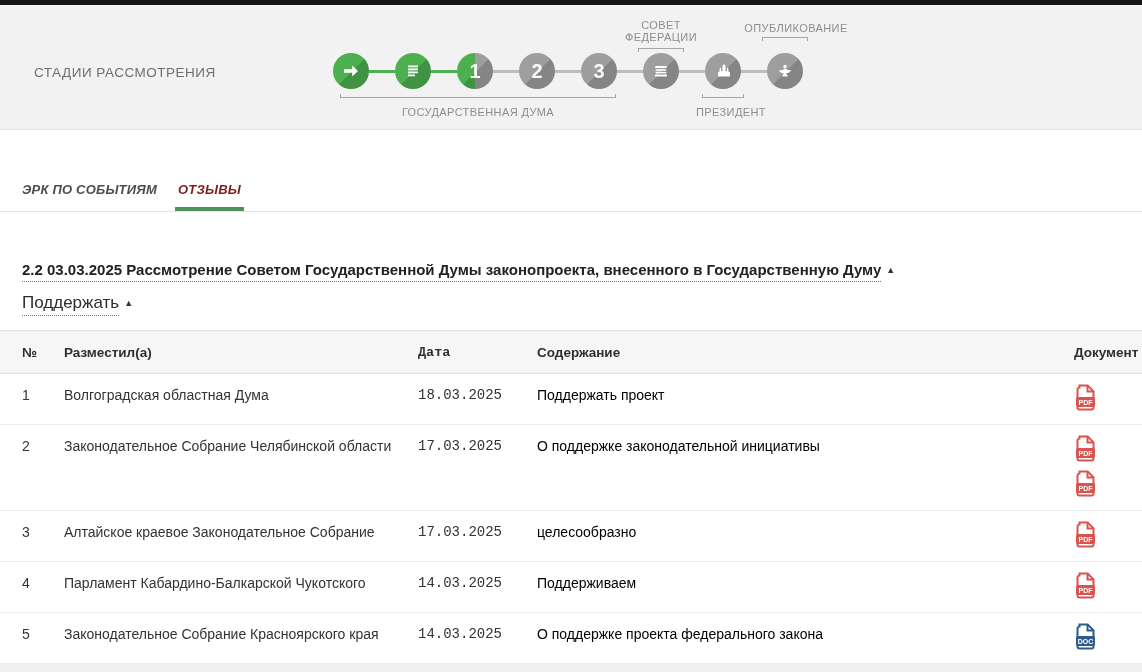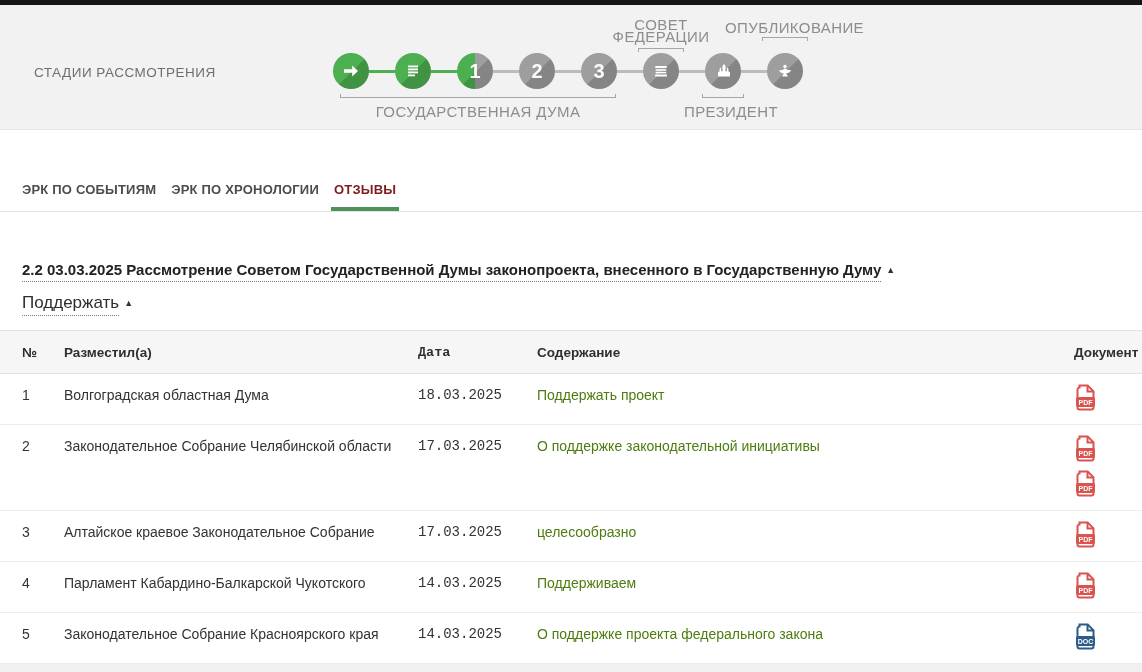--- a/index.html
+++ b/index.html
@@ -19,36 +19,36 @@
           display:flex; align-items:center; justify-content:center; flex:none; cursor:pointer; }
   .step::after { content:''; position:absolute; inset:0;
           background:linear-gradient(135deg, transparent 52%, rgba(0,0,0,.16) 52%); }
   .step.done { background:#4caf50; }
   .step.pending { background:#9e9e9e; }
   .step.half { background:linear-gradient(90deg,#4caf50 50%,#9e9e9e 50%); }
   .step span { position:relative; z-index:1; font-size:20px; font-weight:bold; color:#fafafa; }
   .step svg { position:relative; z-index:1; }
   .seg { width:26px; height:3px; background:#bcbcbc; flex:none; }
   .seg.g { background:#4caf50; }
-  .lbl { position:absolute; font-size:15px; line-height:12px; color:#8d8d8d;
+  .lbl { position:absolute; font-size:11px; line-height:12px; color:#8d8d8d;
          text-align:center; letter-spacing:.4px; }
   .lbl-sf   { left:278px; width:100px; top:14px; }
-  .lbl-pub  { left:392px; width:120px; top:17px; }
+  .lbl-pub  { left:403px; width:120px; top:17px; }
   .lbl-duma { left:10px;  width:270px; top:101px; }
   .lbl-pres { left:348px; width:100px; top:101px; }
   .bracket { position:absolute; height:4px; }
   .br-down { border:1px solid #a6a6a6; border-bottom:none; }  
   .br-up   { border:1px solid #a6a6a6; border-top:none; }     
   .br-sf   { left:305px; width:46px;  top:43px; }
   .br-pub  { left:429px; width:46px;  top:32px; }
   .br-duma { left:7px;   width:276px; top:89px; }
   .br-pres { left:369px; width:42px;  top:89px; }
 
   
-  .tabs { display:flex; gap:15px; padding:0 22px; margin-top:40px; border-bottom:1px solid #e3e3e3; }
+  .tabs { display:flex; gap:21px; padding:0 22px; margin-top:40px; border-bottom:1px solid #e3e3e3;font-style:italic; }
   .tab { position:relative; padding:12px 0 14px; font-size:13px; font-weight:bold;
          color:#4c4c4c; letter-spacing:.2px; cursor:pointer; white-space:nowrap; }
   .tab.active { color:#7f1d1d; }
   .tab.active::after { content:''; position:absolute; left:-3px; right:-3px; bottom:0;
          height:4px; background:#4e9159; }
 
   
   .section-title { margin:49px 22px 0; font-size:15px; font-weight:bold; color:#222; cursor:pointer; }
   .dotted { border-bottom:1.5px dotted #777; padding-bottom:3px; }
   .caret { font-size:9px; color:#333; margin-left:5px; vertical-align:2px; }
@@ -59,21 +59,21 @@
   thead th { background:#f6f6f6; border-top:1px solid #e2e2e2; border-bottom:1px solid #e2e2e2;
              padding:14px 0 13px; font-size:13.5px; font-weight:bold; color:#2f2f2f; text-align:left; }
   .c-num    { width:64px;  padding-left:22px; }
   .c-author { width:354px; }
   .c-date   { width:119px;font-family:Liberation Mono, monospace; }
   .c-doc    { width:80px;  padding-left:12px; }
   tbody td { border-bottom:1px solid #ececec; padding:13px 0; vertical-align:top; color:#333; }
   tbody td.c-num { padding-left:22px; }
   tbody td.c-doc { padding:10px 0 10px 12px; }
   tr.row-alt td { background:#f0f0f0; }
-  a.link { color:#4d7c0f; text-decoration:none; cursor:pointer; }
+  a.link { color:#000000; text-decoration:none; cursor:pointer; }
   .file { display:block; width:24px; margin-bottom:5px; cursor:pointer; }
   .file:last-child { margin-bottom:0; }
   .file-pdf { color:#d9534f; }
   .file-doc { color:#2d5c88; }
   .file svg text { font-family:"Liberation Sans", sans-serif; }
 </style>
 </head>
 <body>
 
 <div class="topbar"></div>
@@ -146,21 +146,20 @@
 
     <div class="bracket br-up br-duma"></div>
     <div class="bracket br-up br-pres"></div>
     <div class="lbl lbl-duma">ГОСУДАРСТВЕННАЯ ДУМА</div>
     <div class="lbl lbl-pres">ПРЕЗИДЕНТ</div>
   </div>
 </div>
 
 <div class="tabs">
   <div class="tab">ЭРК ПО СОБЫТИЯМ</div>
-  <div class="tab">ЭРК ПО ХРОНОЛОГИИ</div>
   <div class="tab active">ОТЗЫВЫ</div>
 </div>
 
 <div class="section-title">
   <span class="dotted">2.2 03.03.2025 Рассмотрение Советом Государственной Думы законопроекта, внесенного в Государственную Думу</span><span class="caret">▲</span>
 </div>
 
 <div class="group-toggle">
   <span class="dotted">Поддержать</span><span class="caret">▲</span>
 </div>

